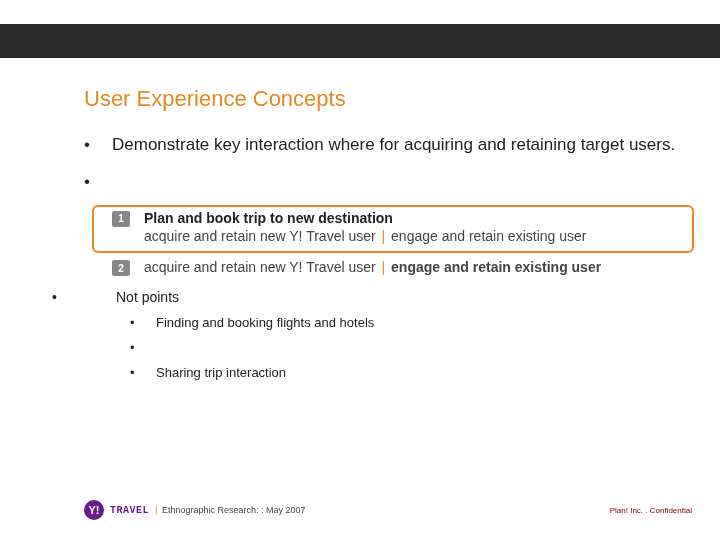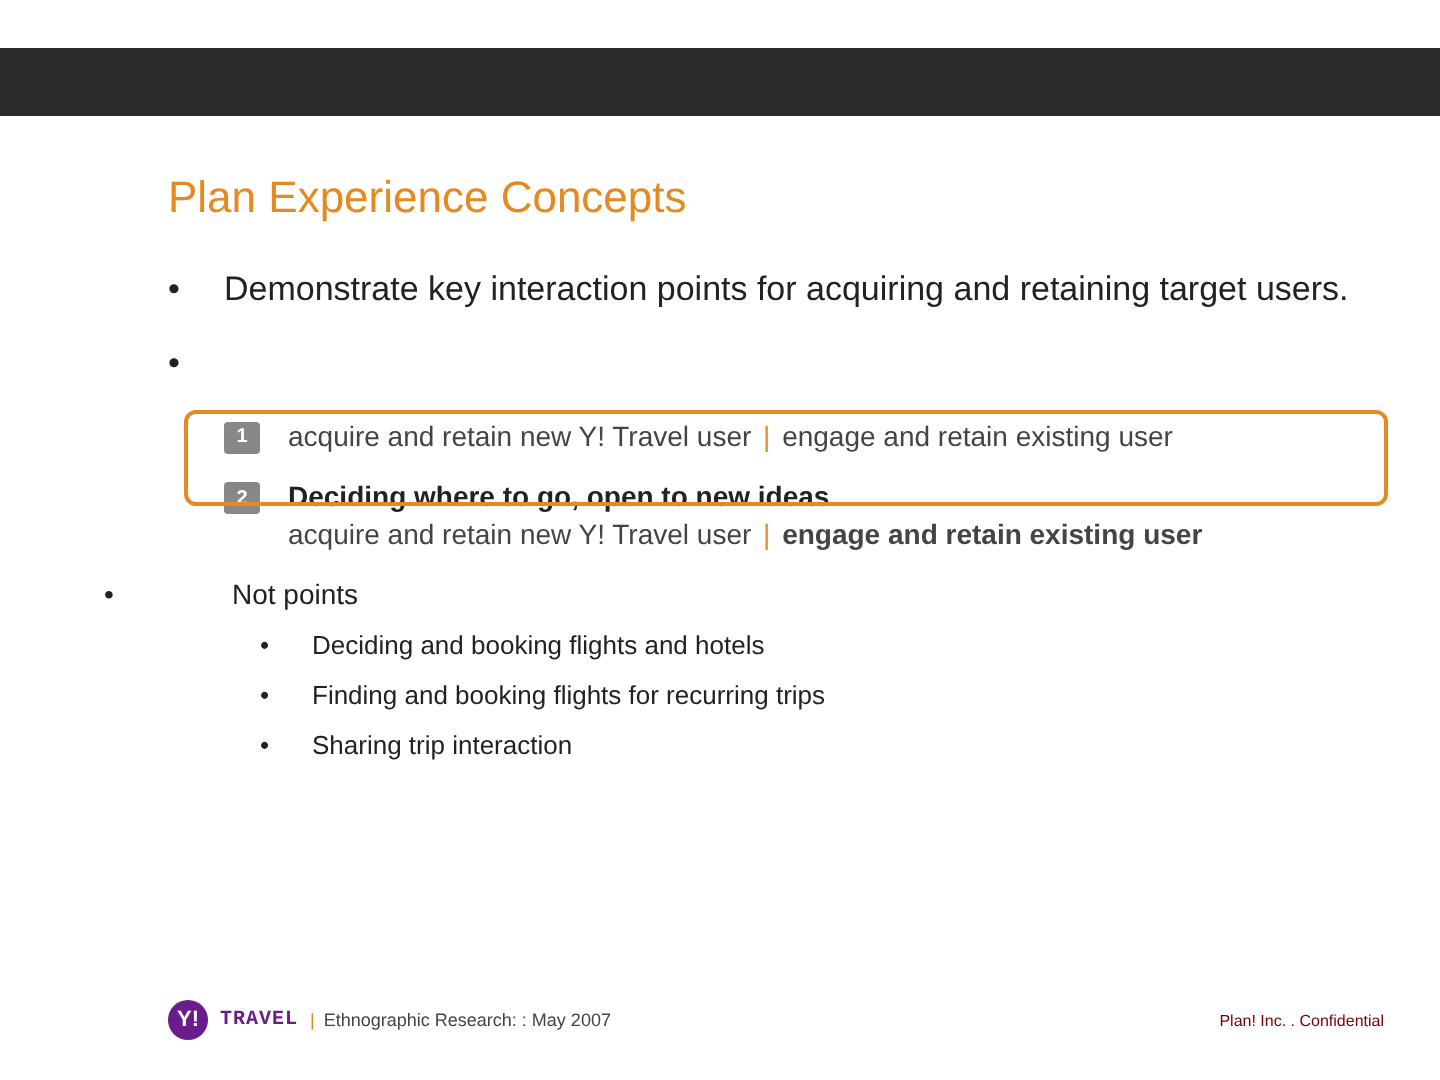--- a/index.html
+++ b/index.html
@@ -172,72 +172,71 @@
     color: #7a0000;
     font-size: 8px;
   }
 </style>
 </head>
 <body>
 
 <div class="topbar"></div>
 
 <div class="content">
-  <div class="title">Plan Experience Concepts</div>
+  <div class="title">User Experience Concepts</div>
 
   <ul class="main">
     <li class="bullet-row">
       <span class="dot">•</span>
-      <span>Demonstrate key interaction points for acquiring and retaining target users.</span>
+      <span>Demonstrate key interaction where for acquiring and retaining target users.</span>
     </li>
     <li class="bullet-row">
       <span class="dot">•</span>
     </li>
   </ul>
 
   <div class="cases">
     <div class="highlight-box"></div>
 
     <div class="case">
       <div class="num-badge">1</div>
       <div class="case-body">
+        <div class="case-title">Plan and book trip to new destination</div>
         <div class="case-sub">
           <span>acquire and retain new Y! Travel user</span>
           <span class="sep">|</span>
           <span>engage and retain existing user</span>
         </div>
       </div>
     </div>
 
     <div class="case">
       <div class="num-badge">2</div>
       <div class="case-body">
-        <div class="case-title">Deciding where to go, open to new ideas</div>
         <div class="case-sub">
           <span>acquire and retain new Y! Travel user</span>
           <span class="sep">|</span>
           <span class="strong">engage and retain existing user</span>
         </div>
       </div>
     </div>
   </div>
 
   <div class="notcovered-row">
     <span class="dot">•</span>
     <span>Not points</span>
   </div>
 
   <ul class="sub">
     <li>
       <span class="dot">•</span>
-      <span>Deciding and booking flights and hotels</span>
+      <span>Finding and booking flights and hotels</span>
     </li>
     <li>
       <span class="dot">•</span>
-      <span>Finding and booking flights for recurring trips</span>
     </li>
     <li>
       <span class="dot">•</span>
       <span>Sharing trip interaction</span>
     </li>
   </ul>
 </div>
 
 <div class="footer">
   <div class="logo-wrap">

